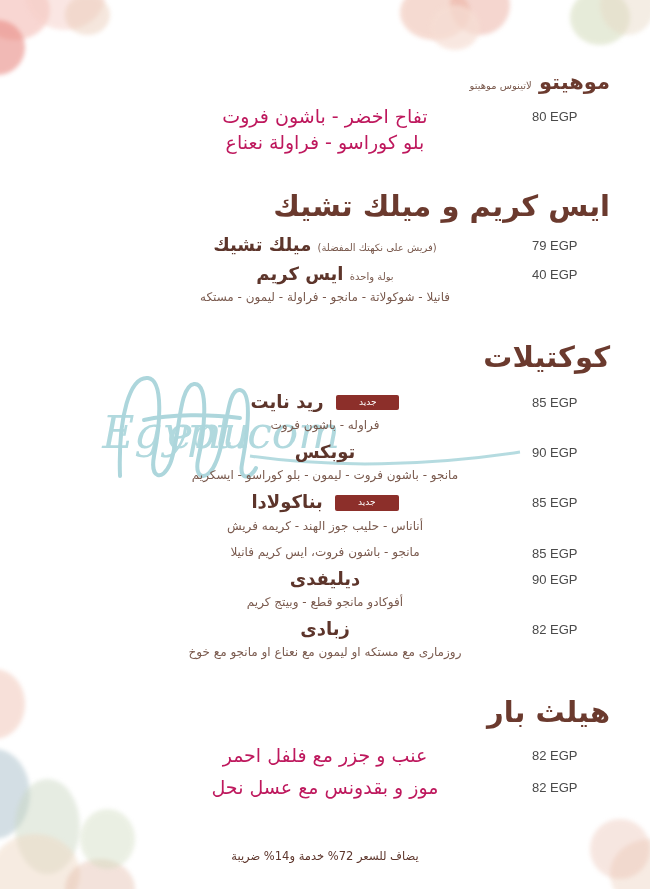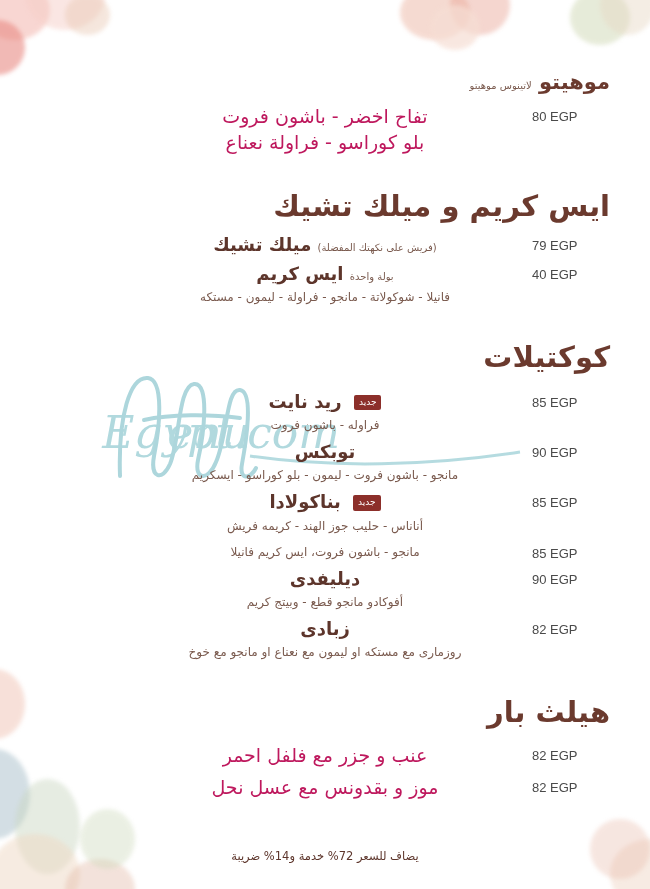--- a/index.html
+++ b/index.html
@@ -82,21 +82,21 @@
     font-size: 13px;
     font-family: "Liberation Sans", sans-serif;
     padding-top: 5px;
   }
 
   .badge {
     display: inline-block;
     background: #8c2f2a;
     color: #fff;
     font-size: 9px;
-    padding: 1px 5px 2px;
+    padding: 1px 23px 2px;
     border-radius: 2px;
     vertical-align: 3px;
     margin-left: 6px;
     font-weight: normal;
   }
 
   .note-sm { font-size: 10px; color: #7a5a4e; font-weight: normal; }
 
   .footer-note {
     text-align: center;

